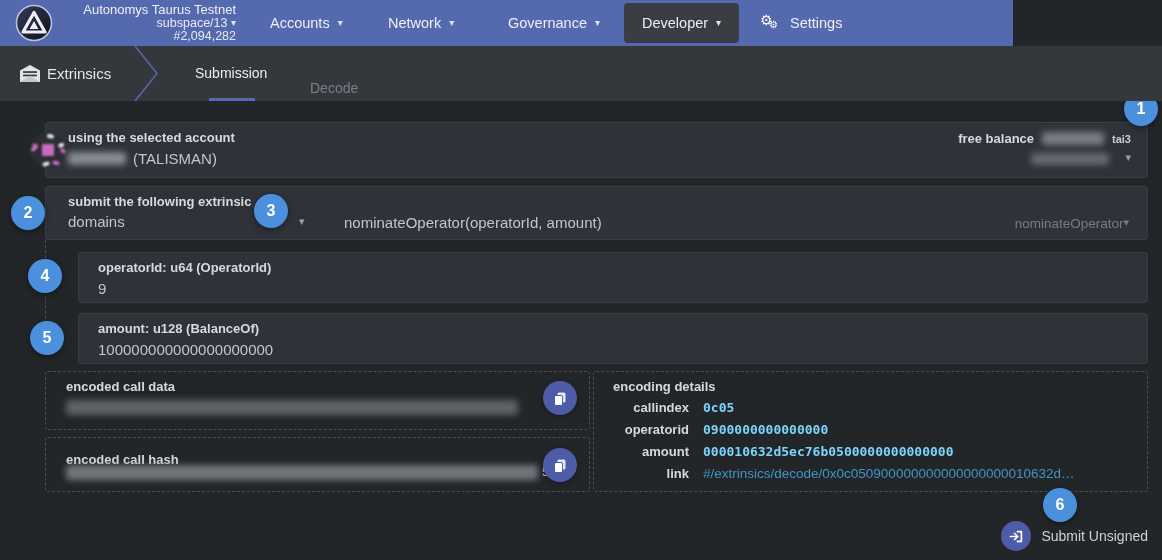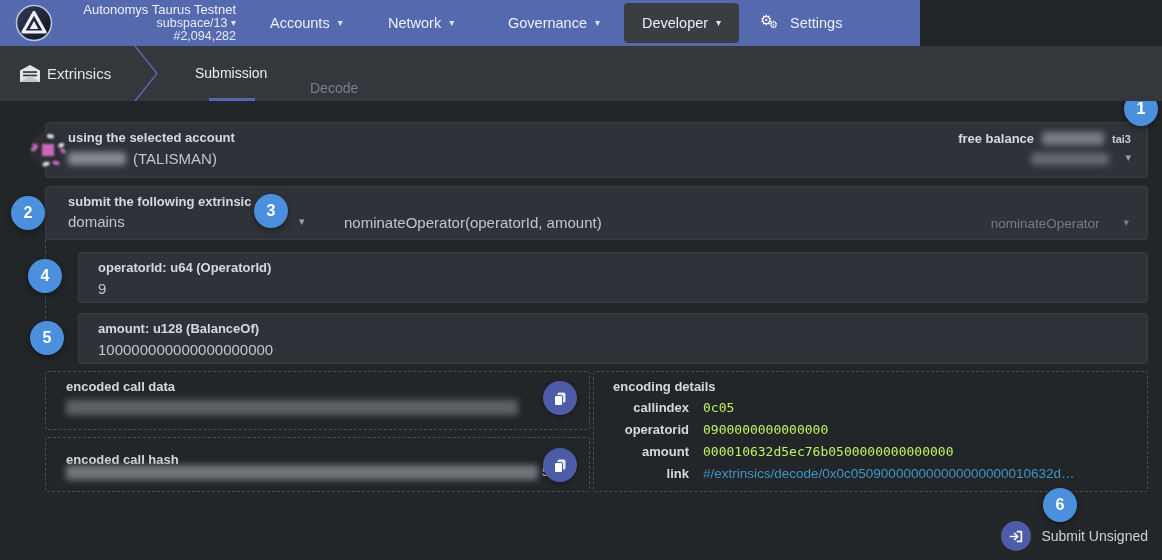--- a/index.html
+++ b/index.html
@@ -4,21 +4,21 @@
 <style>
   * { box-sizing: border-box; margin: 0; padding: 0; }
   html,body { background:#141518; }
   .page {
     position: relative; width: 1162px; height: 560px;
     background: #232629; overflow: hidden;
     font-family: "Liberation Sans", sans-serif;
     -webkit-font-smoothing: antialiased;
   }
   
-  .topnav { position:absolute; left:0; top:0; width:920px; height:46px; background:#5569ae; color:#eef0f7; z-index:10;padding-left:16px; }
+  .topnav { position:absolute; left:0; top:0; width:1013px; height:46px; background:#5569ae; color:#eef0f7; z-index:10;padding-left:16px; }
   .logo { position:absolute; left:15px; top:4px; width:38px; height:38px; }
   .netinfo { position:absolute; left:68px; top:3px; width:168px; text-align:right; line-height:13.5px; }
   .netinfo .net-name { font-size:13px; white-space:nowrap; }
   .netinfo .net-sub { font-size:12.5px; color:#e7eaf5; }
   .caret { font-size:10px; color:#dfe3f0; display:inline-block; transform:translateY(-1px); }
   .nav-item { position:absolute; top:0; height:46px; display:flex; align-items:center; gap:8px; font-size:14.5px; color:#edeff6; cursor:default; }
   .nav-pill { background:#3a3d42; border-radius:4px; top:3px; height:40px; padding:0 18px; }
   .gears { position:relative; width:22px; height:20px; }
   .gear-big { position:absolute; left:0; top:0; font-size:14px; line-height:14px; color:#fff; }
   .gear-small { position:absolute; left:9px; top:7px; font-size:10px; line-height:10px; color:#fff; }
@@ -50,21 +50,21 @@
   .acct-row2 { margin-top:6px; display:flex; align-items:center; justify-content:flex-end; gap:16px; }
   
   .icon-btn { position:absolute; width:34px; height:34px; border-radius:50%; background:#4d5ca6;
               display:flex; align-items:center; justify-content:center; box-shadow:0 1px 4px rgba(0,0,0,.4); z-index:4; }
   .mini-icon { width:30px; height:30px; border-radius:50%; background:#4d5ca6; display:flex; align-items:center; justify-content:center; }
   
   .enc-title { position:absolute; left:19px; top:7px; font-size:13px; font-weight:bold; color:#d7d9dd; }
   .enc-rows { position:absolute; left:19px; top:28px; right:10px; }
   .enc-row { display:flex; align-items:baseline; margin-bottom:7px; }
   .enc-row .rlabel { width:76px; text-align:right; font-size:13px; font-weight:bold; color:#d7d9dd; flex:none; }
-  .enc-row .rval { margin-left:14px; font-family:"DejaVu Sans Mono", monospace; font-size:13px; color:#bef264; white-space:nowrap; }
+  .enc-row .rval { margin-left:14px; font-family:"DejaVu Sans Mono", monospace; font-size:13px; color:#7dd3fc; white-space:nowrap;font-weight:bold; }
   .enc-row .rlink { margin-left:14px; font-family:"Liberation Sans", sans-serif; font-size:13.5px; color:#4095c6; white-space:nowrap; overflow:hidden; text-decoration:none; }
   
   .actions { position:absolute; top:521px; right:14px; display:flex; gap:32px; align-items:center; z-index:3; }
   .action { display:flex; align-items:center; gap:10px; font-size:14px; color:#ced1d6; cursor:default; }
   .muted { color:#777c84; }
   .identicon { position:absolute; left:-17px; top:8px; width:38px; height:38px; filter:blur(1.2px); }
 </style>
 </head>
 <body>
 
@@ -167,21 +167,21 @@
         <span class="caret" style="color:#9aa0a8; font-size:11px;">▾</span>
       </div>
     </div>
   </div>
 
   <div class="box" style="left:45px; top:186px; width:1103px; height:54px; z-index:2">
     <div class="box-label">submit the following extrinsic</div>
     <div class="box-value" style="top:26px;">domains</div>
     <span class="caret" style="position:absolute; left:253px; top:29px; color:#9aa0a8; font-size:11px;">▾</span>
     <div class="box-value" style="left:298px; top:27px;">nominateOperator(operatorId, amount)</div>
-    <div style="position:absolute; right:18px; top:29px; display:flex; align-items:center; gap:24px; font-size:13.5px;" class="muted">
+    <div style="position:absolute; right:18px; top:29px; display:flex; align-items:center; gap:0; font-size:13.5px;" class="muted">
       <span>nominateOperator</span>
       <span class="caret" style="color:#777c84; font-size:11px;">▾</span>
     </div>
   </div>
 
   <div class="box" style="left:78px; top:252px; width:1070px; height:51px; z-index:2">
     <div class="box-label" style="left:19px;">operatorId: u64 (OperatorId)</div>
     <div class="box-value" style="left:19px; top:27px;">9</div>
   </div>
 

